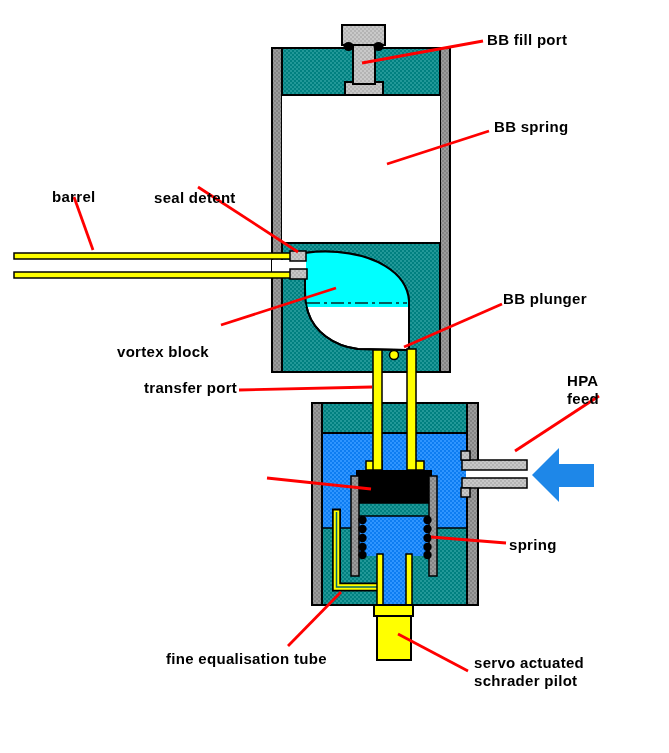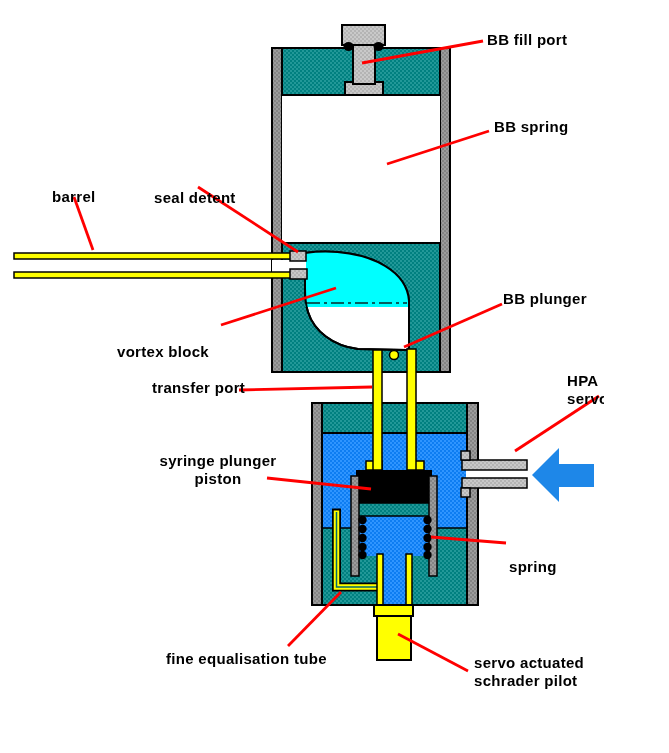--- a/index.html
+++ b/index.html
@@ -145,22 +145,20 @@
       <line x1="468" y1="671" x2="398" y2="634"></line>
     </g>
   </svg>
 
   <div class="lbl" style="left:487px;top:31px;">BB fill port</div>
   <div class="lbl" style="left:494px;top:118px;">BB spring</div>
   <div class="lbl" style="left:52px;top:188px;">barrel</div>
   <div class="lbl" style="left:154px;top:163px;margin-top:26px;">seal detent</div>
   <div class="lbl" style="left:117px;top:312px;margin-top:31px;">vortex block</div>
   <div class="lbl" style="left:503px;top:290px;">BB plunger</div>
-  <div class="lbl" style="left:152px;top:379px;">transfer port</div>
-  <div class="lbl" style="left:567px;top:372px;">HPA servo</div>
-  <div class="lbl center" style="left:148px;top:452px;width:140px;">syringe plunger
-piston</div>
-  <div class="lbl" style="left:509px;top:558px;">spring</div>
+  <div class="lbl" style="left:144px;top:379px;">transfer port</div>
+  <div class="lbl" style="left:567px;top:372px;">HPA feed</div>
+  <div class="lbl" style="left:509px;top:536px;">spring</div>
   <div class="lbl" style="left:474px;top:654px;">servo actuated
 schrader pilot</div>
   <div class="lbl" style="left:166px;top:650px;">fine equalisation tube</div>
 
 </div>
 
 </body></html>

